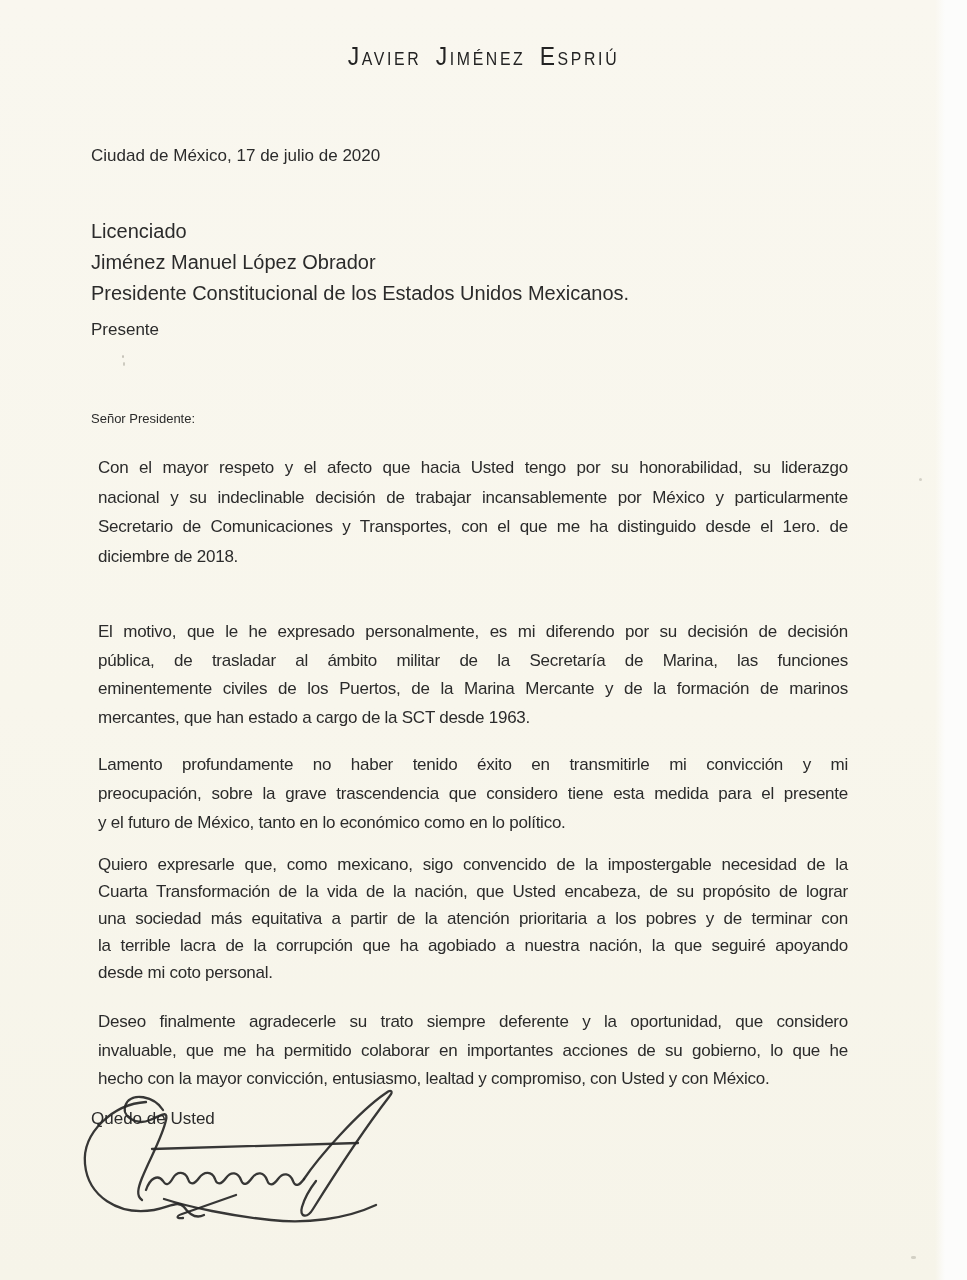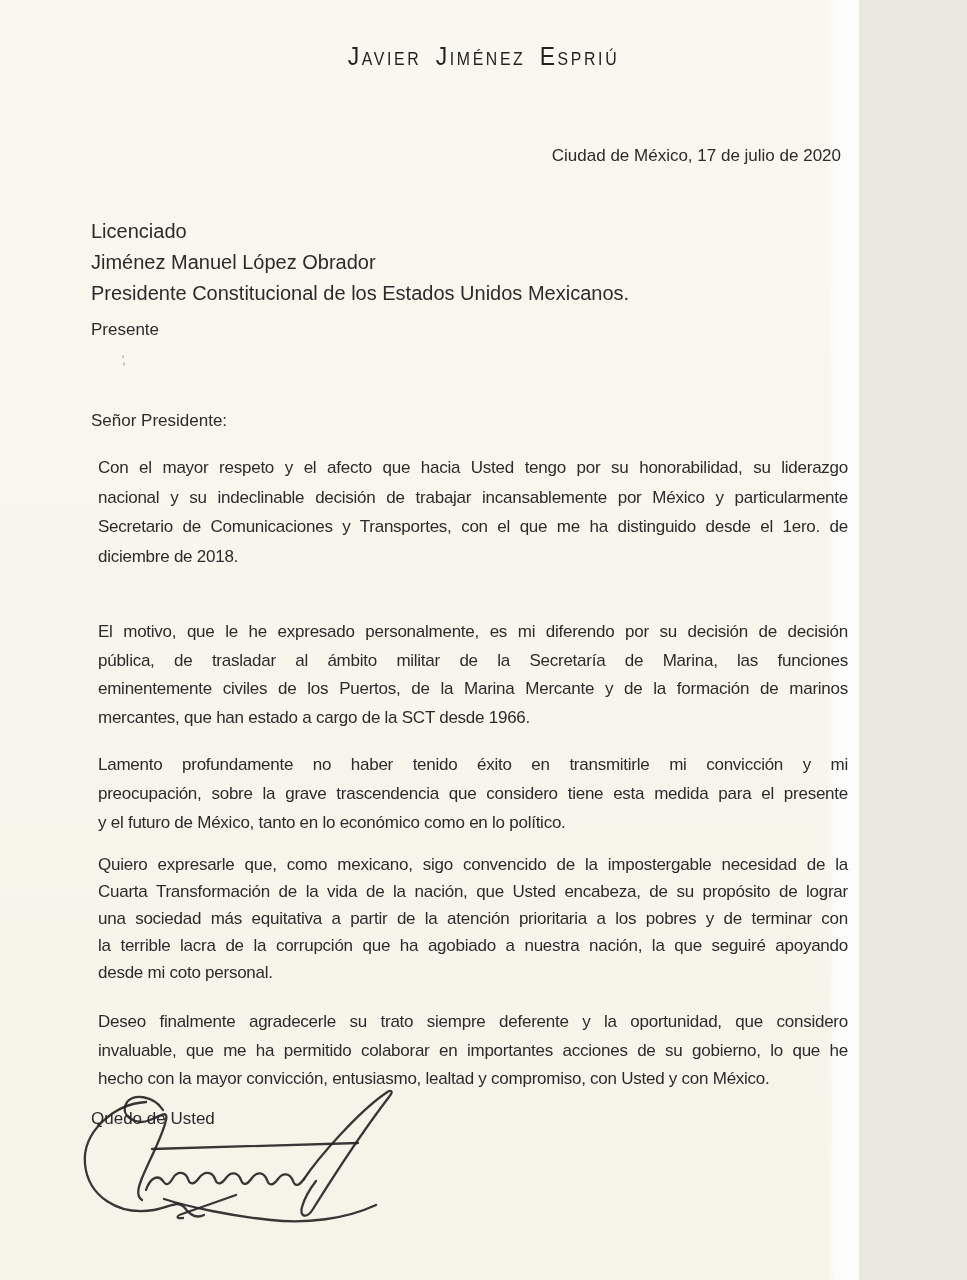--- a/index.html
+++ b/index.html
@@ -1,18 +1,18 @@
 <!DOCTYPE html>
 <html><head>
 <meta charset="utf-8">
 <style>
   html,body{margin:0;padding:0;background:#e9e7df;}
   .page{
     position:relative;
-    width:859px;height:1280px;
+    width:967px;height:1280px;
     background:linear-gradient(180deg,#f9f7ef 0%,#f8f6ec 55%,#f6f4e9 100%);
     font-family:"Liberation Sans","DejaVu Sans",sans-serif;
     color:#2b2b2b;
     overflow:hidden;
   }
   
   .scan-strip{
     position:absolute;top:0;right:0;width:32px;height:100%;
     background:linear-gradient(90deg,rgba(252,252,251,0) 0px,#fcfcfb 10px);
   }
@@ -23,28 +23,28 @@
     font-variant:small-caps;
     letter-spacing:3px;
     word-spacing:6px;
     color:#232323;
     transform:scaleX(.88);
     transform-origin:50% 50%;
     white-space:nowrap;
   }
   .dateline{
     position:absolute;top:146px;left:91px;width:750px;
-    text-align:right;font-size:17px;
+    font-size:17px;
   }
   .recipient{
     position:absolute;top:216px;left:91px;
     font-size:20px;line-height:31px;
   }
   .presente{position:absolute;top:320px;left:91px;font-size:17px;}
-  .salutation{position:absolute;top:411px;left:91px;font-size:17px;}
+  .salutation{position:absolute;top:411px;left:91px;font-size:13px;}
   .para{
     position:absolute;left:98px;width:750px;
     font-size:17px;letter-spacing:-0.25px;
   }
   .para .line{text-align:justify;text-align-last:justify;}
   .para .line.last{text-align-last:left;}
   #para-0{top:453px;line-height:29.5px;}
   #para-1{top:618px;line-height:28.5px;}
   #para-2{top:750px;line-height:29px;}
   #para-3{top:851px;line-height:27px;}
@@ -88,21 +88,21 @@
   <div class="para" id="para-0">
       <div class="line">Con el mayor respeto y el afecto que hacia Usted tengo por su honorabilidad, su liderazgo</div>
       <div class="line">nacional y su indeclinable decisión de trabajar incansablemente por México y particularmente</div>
       <div class="line">Secretario de Comunicaciones y Transportes, con el que me ha distinguido desde el 1ero. de</div>
       <div class="line last">diciembre de 2018.</div>
     </div>
   <div class="para" id="para-1">
       <div class="line">El motivo, que le he expresado personalmente, es mi diferendo por su decisión de decisión</div>
       <div class="line">pública, de trasladar al ámbito militar de la Secretaría de Marina, las funciones</div>
       <div class="line">eminentemente civiles de los Puertos, de la Marina Mercante y de la formación de marinos</div>
-      <div class="line last">mercantes, que han estado a cargo de la SCT desde 1966.</div>
+      <div class="line last">mercantes, que han estado a cargo de la SCT desde 1963.</div>
     </div>
   <div class="para" id="para-2">
       <div class="line">Lamento profundamente no haber tenido éxito en transmitirle mi convicción y mi</div>
       <div class="line">preocupación, sobre la grave trascendencia que considero tiene esta medida para el presente</div>
       <div class="line last">y el futuro de México, tanto en lo económico como en lo político.</div>
     </div>
   <div class="para" id="para-3">
       <div class="line">Quiero expresarle que, como mexicano, sigo convencido de la impostergable necesidad de la</div>
       <div class="line">Cuarta Transformación de la vida de la nación, que Usted encabeza, de su propósito de lograr</div>
       <div class="line">una sociedad más equitativa a partir de la atención prioritaria a los pobres y de terminar con</div>

